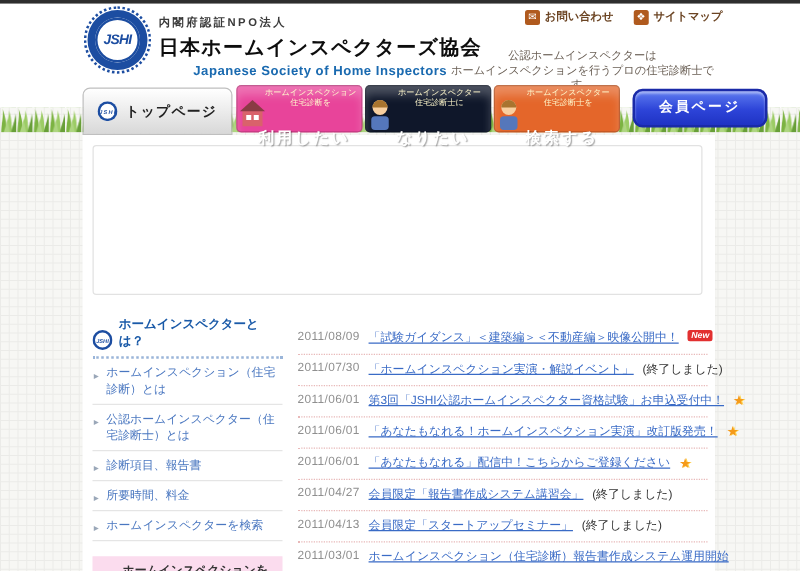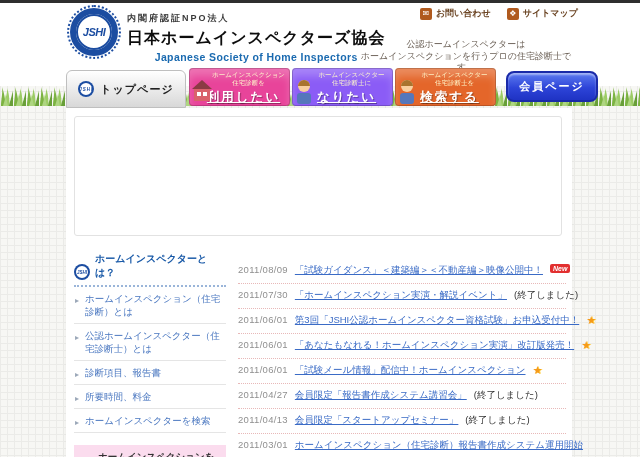--- a/index.html
+++ b/index.html
@@ -40,24 +40,24 @@
     background:linear-gradient(#ffffff,#d8d8d8);border:1px solid #bfbfbf;
     border-radius:6px 6px 0 0;display:flex;align-items:center;justify-content:center;gap:6px;
     font-size:11px;font-weight:bold;color:#222;cursor:pointer;letter-spacing:1px;}
   .mini-logo{width:16px;height:16px;border-radius:50%;box-shadow:inset 0 0 0 2px #1c4da1;
     color:#1c4da1;font-size:4.5px;font-weight:bold;font-style:italic;
     display:inline-flex;align-items:center;justify-content:center;background:#fff;flex:none;}
   .tab-img{width:101px;height:38px;margin-right:2px;border-radius:4px;position:relative;
     color:#fff;text-align:center;padding-top:3px;box-sizing:border-box;cursor:pointer;
     box-shadow:inset 0 0 0 1px rgba(0,0,0,.18), inset 0 8px 8px rgba(255,255,255,.25);}
   .l1,.l2{display:block;font-size:6.5px;color:#fff8cc;line-height:8px;padding-left:18px;}
-  .l3{display:block;font-size:12.5px;font-weight:bold;color:#fff;margin-top:2px;
-    letter-spacing:2px;padding-left:8px;text-shadow:1px 1px 1px rgba(0,0,0,.35);text-decoration:underline;}
+  .l3{display:block;font-size:12.5px;font-weight:bold;color:#fff;margin-top:15px;
+    letter-spacing:2px;padding-left:8px;text-shadow:1px 1px 1px rgba(0,0,0,.35);}
   .illus{position:absolute;left:2px;bottom:2px;width:22px;height:26px;}
-  .tab-member{width:92px;height:31px;margin-left:8px;margin-top:3px;
+  .tab-member{width:108px;height:31px;margin-left:8px;margin-top:3px;
     background:linear-gradient(#5d7bf0 0%,#2d44d8 55%,#1f33c4 100%);
     border:2px solid #1a2aa8;border-radius:8px;color:#fff;font-size:11px;font-weight:bold;
     text-align:center;line-height:27px;letter-spacing:2px;cursor:pointer;box-sizing:border-box;
     box-shadow:inset 0 2px 2px rgba(255,255,255,.45);}
   
   .column{position:absolute;left:66px;top:108px;width:506px;bottom:0;background:#fff;
     box-shadow:0 0 4px rgba(0,0,0,.05);}
   .banner{position:absolute;left:8px;top:8px;width:486px;height:118px;background:#fff;
     border:1px solid #e2e2e2;border-radius:3px;cursor:pointer;}
   
@@ -148,21 +148,21 @@
             <polygon points="1,11 11,2 21,11" fill="#8a3b44"></polygon>
             <rect x="6" y="14" width="4" height="4" fill="#fff"></rect>
             <rect x="12" y="14" width="4" height="4" fill="#fff"></rect>
           </svg></span>
 
         <span class="l1">ホームインスペクション</span>
         <span class="l2">住宅診断を</span>
         <span class="l3">利用したい</span>
       </div>
     
-      <div class="tab-img" style="background: #8b5cf6;">
+      <div class="tab-img" style="background: #0f172a;">
 
         <span class="illus"><svg width="22" height="26" viewBox="0 0 22 26">
             <circle cx="10" cy="8" r="6" fill="#f8cf9f"></circle>
             <path d="M4 8 a6 6 0 0 1 12 0 l-12 0 z" fill="#a8742f"></path>
             <rect x="3" y="15" width="14" height="11" rx="3" fill="#5577bb"></rect>
           </svg></span>
         <span class="l1">ホームインスペクター</span>
         <span class="l2">住宅診断士に</span>
         <span class="l3">なりたい</span>
       </div>
@@ -254,21 +254,21 @@
 
         <li>
           <span class="date">2011/06/01</span>
           <a class="nlink">「あなたもなれる！ホームインスペクション実演」改訂版発売！</a>
 
           <span class="star">★</span>
         </li>
 
         <li>
           <span class="date">2011/06/01</span>
-          <a class="nlink">「試験メール情報」配信中！ホームインスペクション</a>
+          <a class="nlink">「あなたもなれる」配信中！こちらからご登録ください</a>
 
           <span class="star">★</span>
         </li>
 
         <li>
           <span class="date">2011/04/27</span>
           <a class="nlink">会員限定「報告書作成システム講習会」</a>
           <span class="suffix">(終了しました)</span>
 
         </li>

